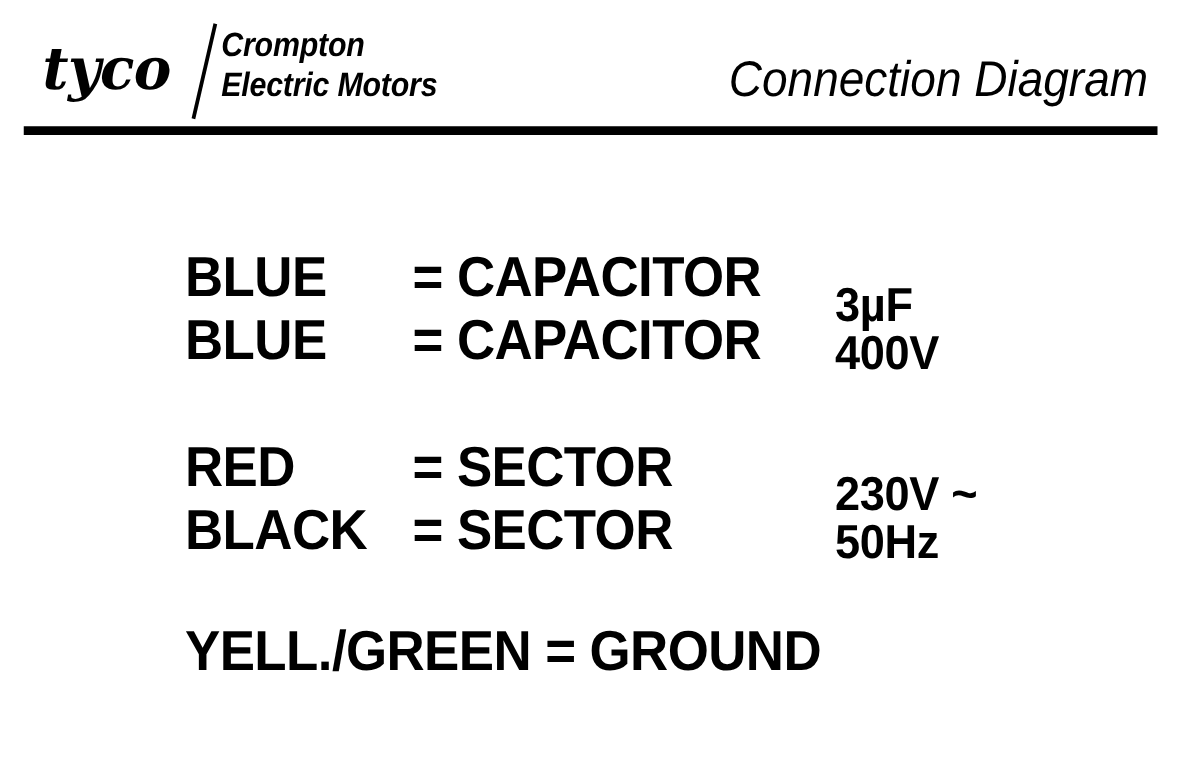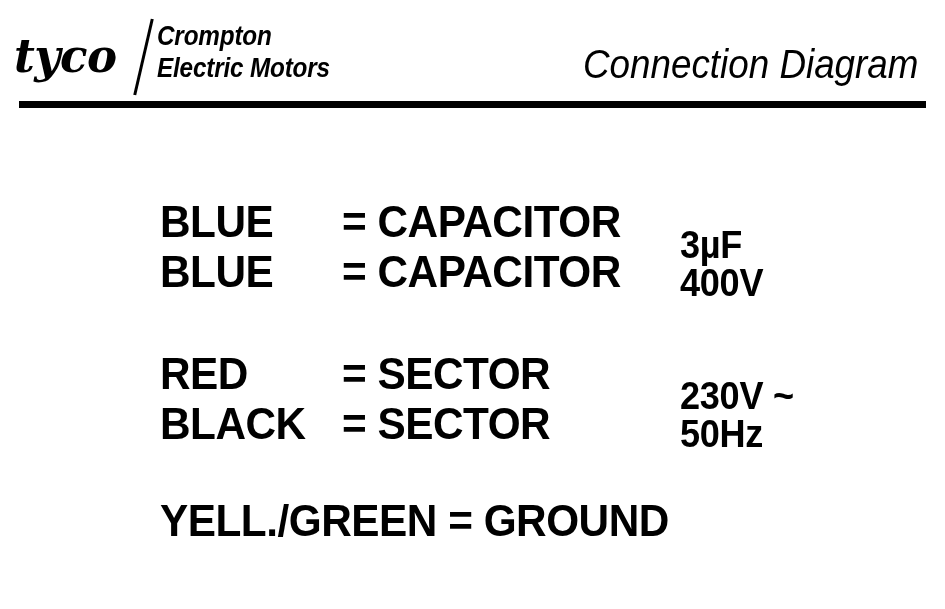--- a/index.html
+++ b/index.html
@@ -27,21 +27,21 @@
   .header {
     position: absolute;
     left: 0;
     top: 0;
     width: 945px;
     height: 110px;
   }
 
   .brand {
     position: absolute;
-    left: 14px;
+    left: 34px;
     top: 18px;
     height: 76px;
     display: flex;
     align-items: flex-start;
   }
 
   .brand-mark {
     font-family: "DejaVu Serif", serif;
     font-style: italic;
     font-weight: 700;
@@ -104,21 +104,21 @@
     left: 19px;
     top: 101px;
     width: 907px;
     height: 7px;
     background: #000000;
   }
 
   
   .legend {
     position: absolute;
-    left: 12px;
+    left: 0;
     top: 110px;
     width: 808px;
     height: 499px;
   }
 
   .wire-label,
   .eq-term,
   .spec-text,
   .ground-line {
     font-family: "Liberation Sans", sans-serif;

